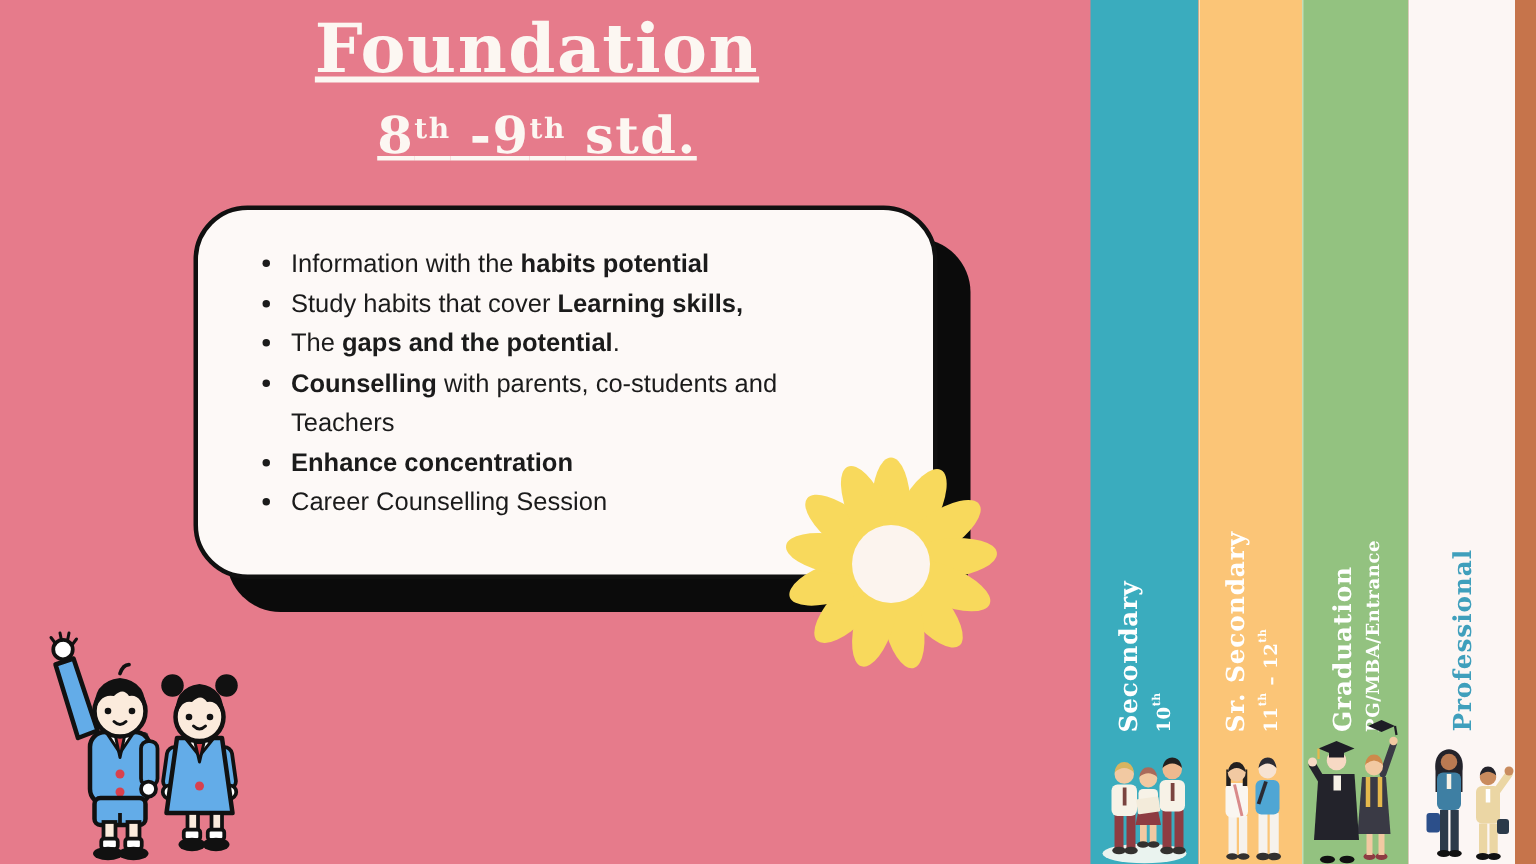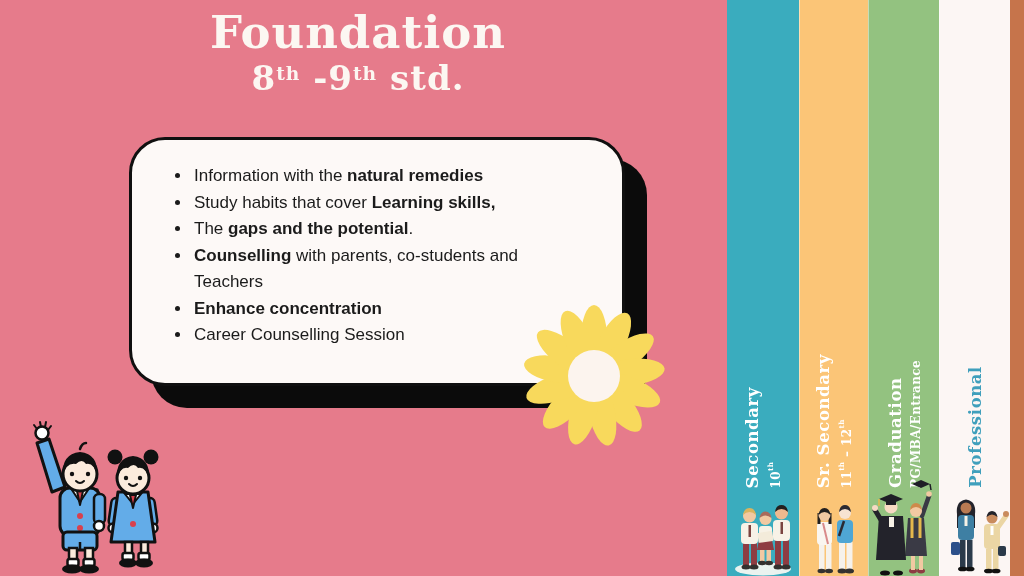--- a/index.html
+++ b/index.html
@@ -3,21 +3,21 @@
 <meta charset="utf-8">
 <style>
   html,body{margin:0;padding:0;background:#555;}
   .slide{position:relative;width:1024px;height:576px;overflow:hidden;
          background:#E67B8B;font-family:"Liberation Sans",sans-serif;}
 
   
   .titles{position:absolute;left:176px;top:8px;width:364px;text-align:center;
           color:#FCF7F2;font-family:"DejaVu Serif",serif;font-weight:bold;}
   .title-main{font-size:45px;line-height:1.12;letter-spacing:1px;}
-  .title-sub{font-size:34px;line-height:1.1;margin-top:2px;letter-spacing:1px;}
+  .title-sub{font-size:34px;line-height:1.1;margin-top:15px;letter-spacing:1px;}
   .title-sub sup{font-size:.55em;vertical-align:.55em;}
 
   
   .card{position:absolute;left:129px;top:137px;width:496px;height:249px;
         box-sizing:border-box;background:#FDF9F7;border:3px solid #101010;
         border-radius:36px;box-shadow:22px 22px 0 0 #0B0B0B;
         padding:23px 22px 0 38px;}
   .card ul{margin:0;padding:0 0 0 22px;font-size:17px;line-height:1.56;
            color:#1B1B1B;}
   .card li{padding-left:2px;}
@@ -44,28 +44,28 @@
   .tab-sub sup{font-size:.6em;}
   .tab-illu{position:absolute;bottom:0;left:50%;transform:translateX(-50%);}
 
   .strip{position:absolute;right:0;top:0;width:14px;height:576px;background:#C6744B;}
 </style>
 </head>
 <body>
 
 <div class="slide" style="background: rgb(230, 123, 139);">
 
-  <div class="titles" style="color: rgb(252, 247, 242);">
+  <div class="titles" style="color: rgb(252, 247, 242); text-decoration: underline;">
     <div class="title-main">Foundation</div>
     <div class="title-sub"><span>8</span><sup>th</sup><span> -9</span><sup>th</sup><span> std.</span></div>
   </div>
 
   <div class="card">
     <ul>
-        <li><span>Information with the </span><b>natural remedies</b></li>
+        <li><span>Information with the </span><b>habits potential</b></li>
         <li><span>Study habits that cover </span><b>Learning skills,</b><br></li>
         <li><span>The </span><b>gaps and the potential</b><span>.</span></li>
         <li><b>Counselling</b><span> with parents, co-students and</span><br><span>Teachers</span></li>
         <li><b>Enhance concentration</b></li>
         <li><span>Career Counselling Session</span></li>
       </ul>
   </div>
 
   <svg class="flower" viewBox="0 0 160 160">
     <g fill="#F8D95C">

